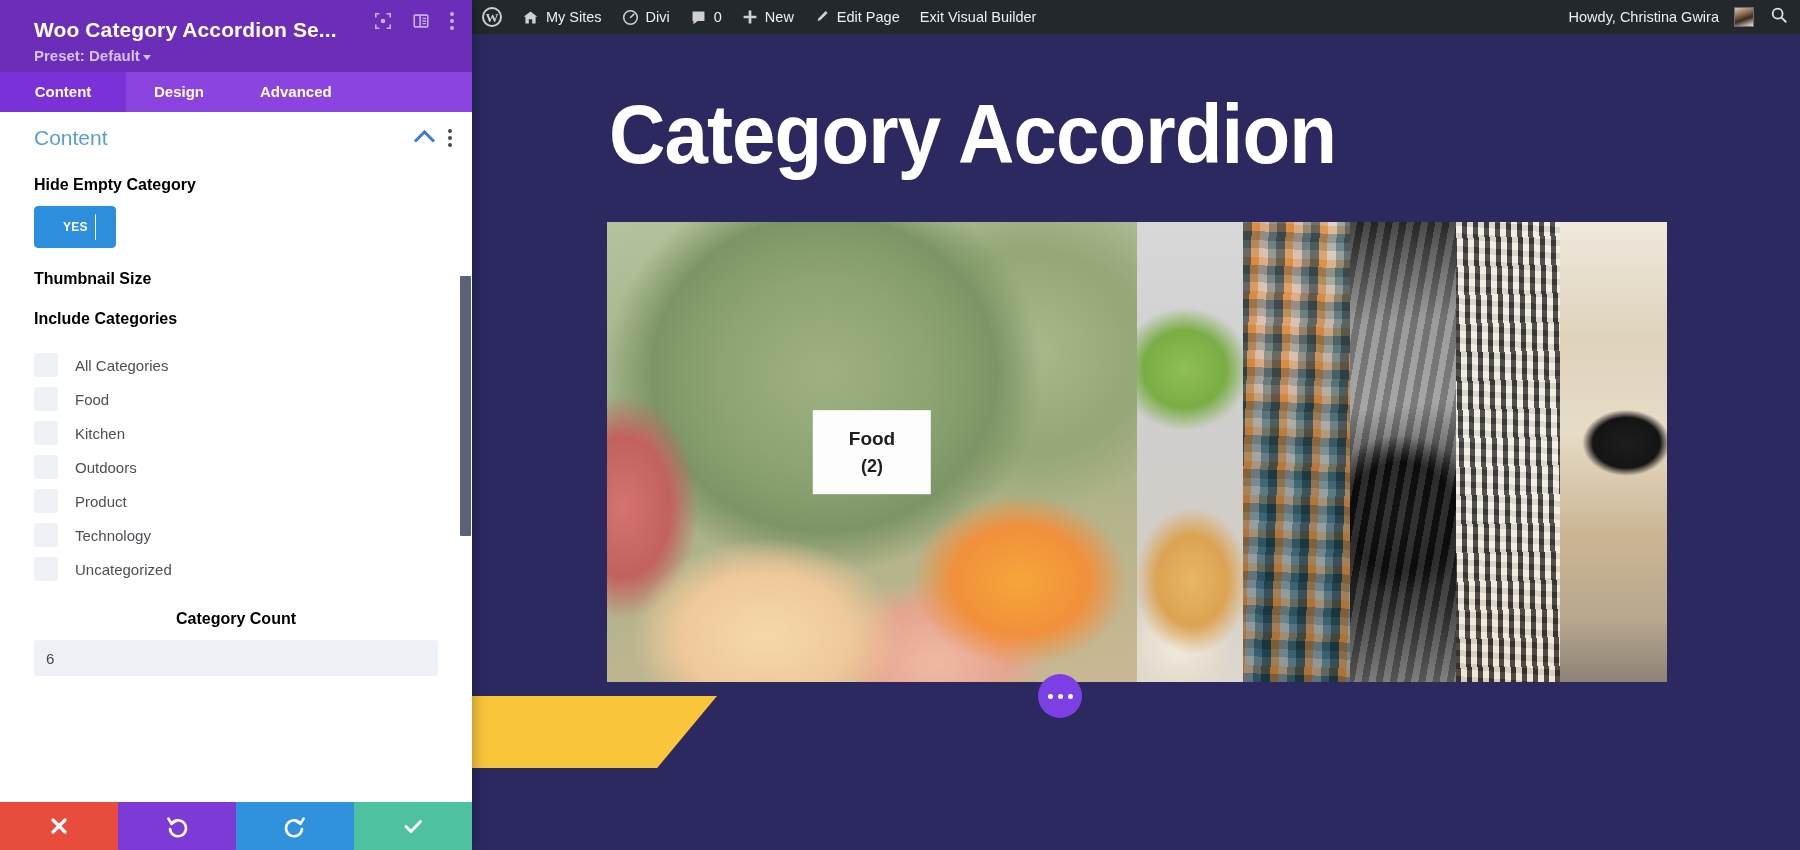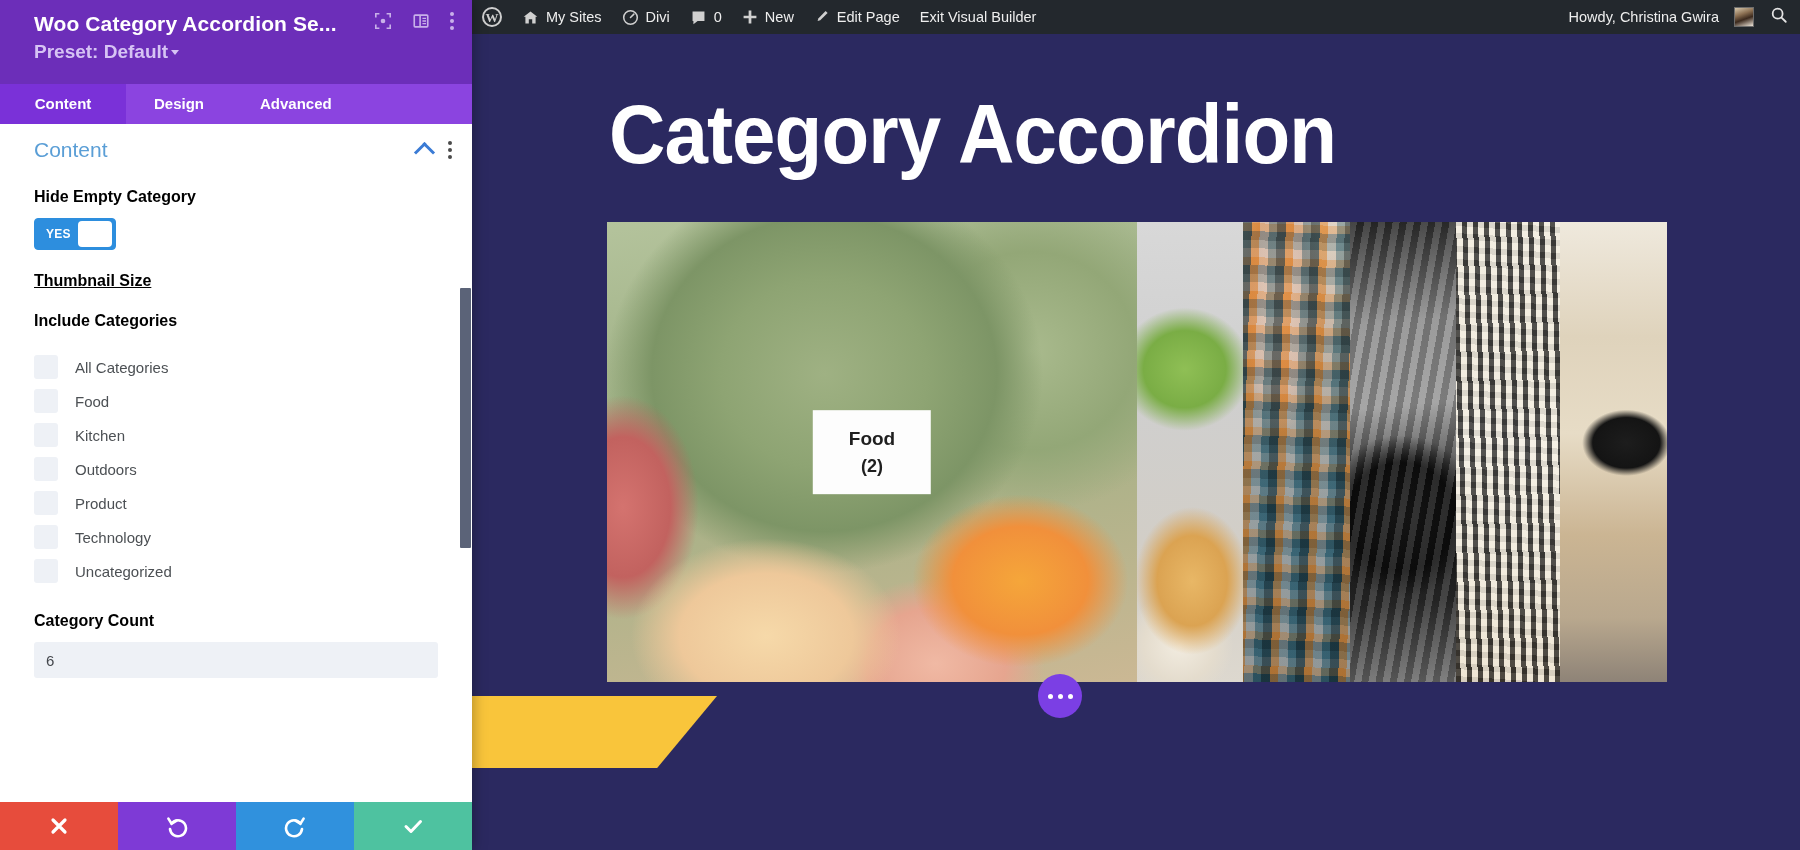--- a/index.html
+++ b/index.html
@@ -38,29 +38,29 @@
   }
   .search-glyph { font-size: 17px; margin-left: 14px; color: #e4e4e4; }
 
   
   .settings-panel {
     position: absolute; left: 0; top: 0; width: 472px; height: 850px;
     background: #fff; overflow: hidden;
     box-shadow: 0 0 14px rgba(0,0,0,.35);
   }
   .sp-header {
-    background: #6c2eb9; height: 84px; padding: 10px 20px 0 34px; position: relative;
+    background: #6c2eb9; height: 72px; padding: 16px 20px 0 34px; position: relative;
   }
   .sp-title {
     color: #fff; font-size: 21px; font-weight: bold; letter-spacing: .1px;
     line-height: 28px; white-space: nowrap; overflow: hidden;
   }
   .sp-header-icons { position: absolute; right: 16px; top: 12px; display: flex; align-items: center; gap: 20px; }
   .hicon { color: #d9c7f2; opacity: .85; cursor: pointer; display:flex; align-items:center; }
-  .sp-preset { color: #d6c3f4; font-size: 19px; font-weight: bold; margin-top: 3px; }
+  .sp-preset { color: #d6c3f4; font-size: 15px; font-weight: bold; margin-top: 3px; }
   .caret-down { display:inline-block; margin-left:3px; border-left:4px solid transparent; border-right:4px solid transparent; border-top:5px solid #d6c3f4; vertical-align: middle; }
 
   .sp-tabs { display: flex; background: #8b44e0; height: 40px; }
   .sp-tab {
     flex: 0 0 auto; padding: 0 28px; height: 40px; line-height: 40px;
     color: #fff; font-size: 15px; font-weight: bold; cursor: pointer; text-align: center;
   }
   .sp-tab:first-child { width: 126px; padding: 0; }
   .sp-tab.active { background: #7a31d8; }
 
@@ -74,21 +74,21 @@
     transform: rotate(45deg); margin-right: 16px; margin-top: 5px; cursor:pointer;
   }
   .kebab { display:flex; flex-direction: column; gap: 3px; cursor:pointer; margin-right: 2px;}
   .kebab i { width: 4px; height: 4px; border-radius: 50%; background: #4a4a4a; display:block; }
 
   .field { padding: 0 34px; margin-top: 16px; }
   .field-label { font-size: 16px; color: #000000; font-weight: bold; margin-bottom: 12px; }
 
   .toggle {
     width: 82px; height: 32px; background: #2d8ede; border-radius: 4px;
-    display: flex; align-items: center; cursor: pointer; padding: 3px;
+    display: flex; align-items: center; cursor: pointer; padding: 20px;
     border: 1px solid #2d8ede;
   }
   .toggle-text { color: #fff; font-size: 12px; font-weight: bold; padding: 0 7px 0 8px; letter-spacing: .3px;}
   .toggle-knob { width: 40px; height: 26px; background: #fff; border-radius: 4px; }
 
   .select-box {
     background: #eef1f6; height: 38px; border-radius: 3px;
     display: flex; align-items: center; padding: 0 12px;
     font-size: 15px; color: #44474c; cursor: pointer; position: relative;
   }
@@ -343,21 +343,21 @@
       </div>
 
       <div class="field">
         <div class="field-label">Hide Empty Category</div>
         <div class="toggle">
           <span class="toggle-text">YES</span>
           <span class="toggle-knob"></span>
         </div>
       </div>
 
-      <div class="field" style="margin-top:22px;text-decoration:underline;">
+      <div class="field" style="margin-top:22px;">
         <div class="field-label">Thumbnail Size</div>
       </div>
 
       <div class="field" style="margin-top:22px;">
         <div class="field-label" style="margin-bottom:20px;">Include Categories</div>
 
         <div class="chk-row">
           <span class="chk-box"></span>
           <span class="chk-label">All Categories</span>
         </div>
@@ -380,21 +380,21 @@
         <div class="chk-row">
           <span class="chk-box"></span>
           <span class="chk-label">Technology</span>
         </div>
         <div class="chk-row">
           <span class="chk-box"></span>
           <span class="chk-label">Uncategorized</span>
         </div>
       </div>
 
-      <div class="field" style="margin-top:24px;">
+      <div class="field" style="margin-top:24px;text-align:center;">
         <div class="field-label">Category Count</div>
         <div class="text-input">
           <span>6</span>
         </div>
       </div>
 
       <div class="sp-scroll-track">
         <div class="sp-scroll-thumb"></div>
       </div>
     </div>

